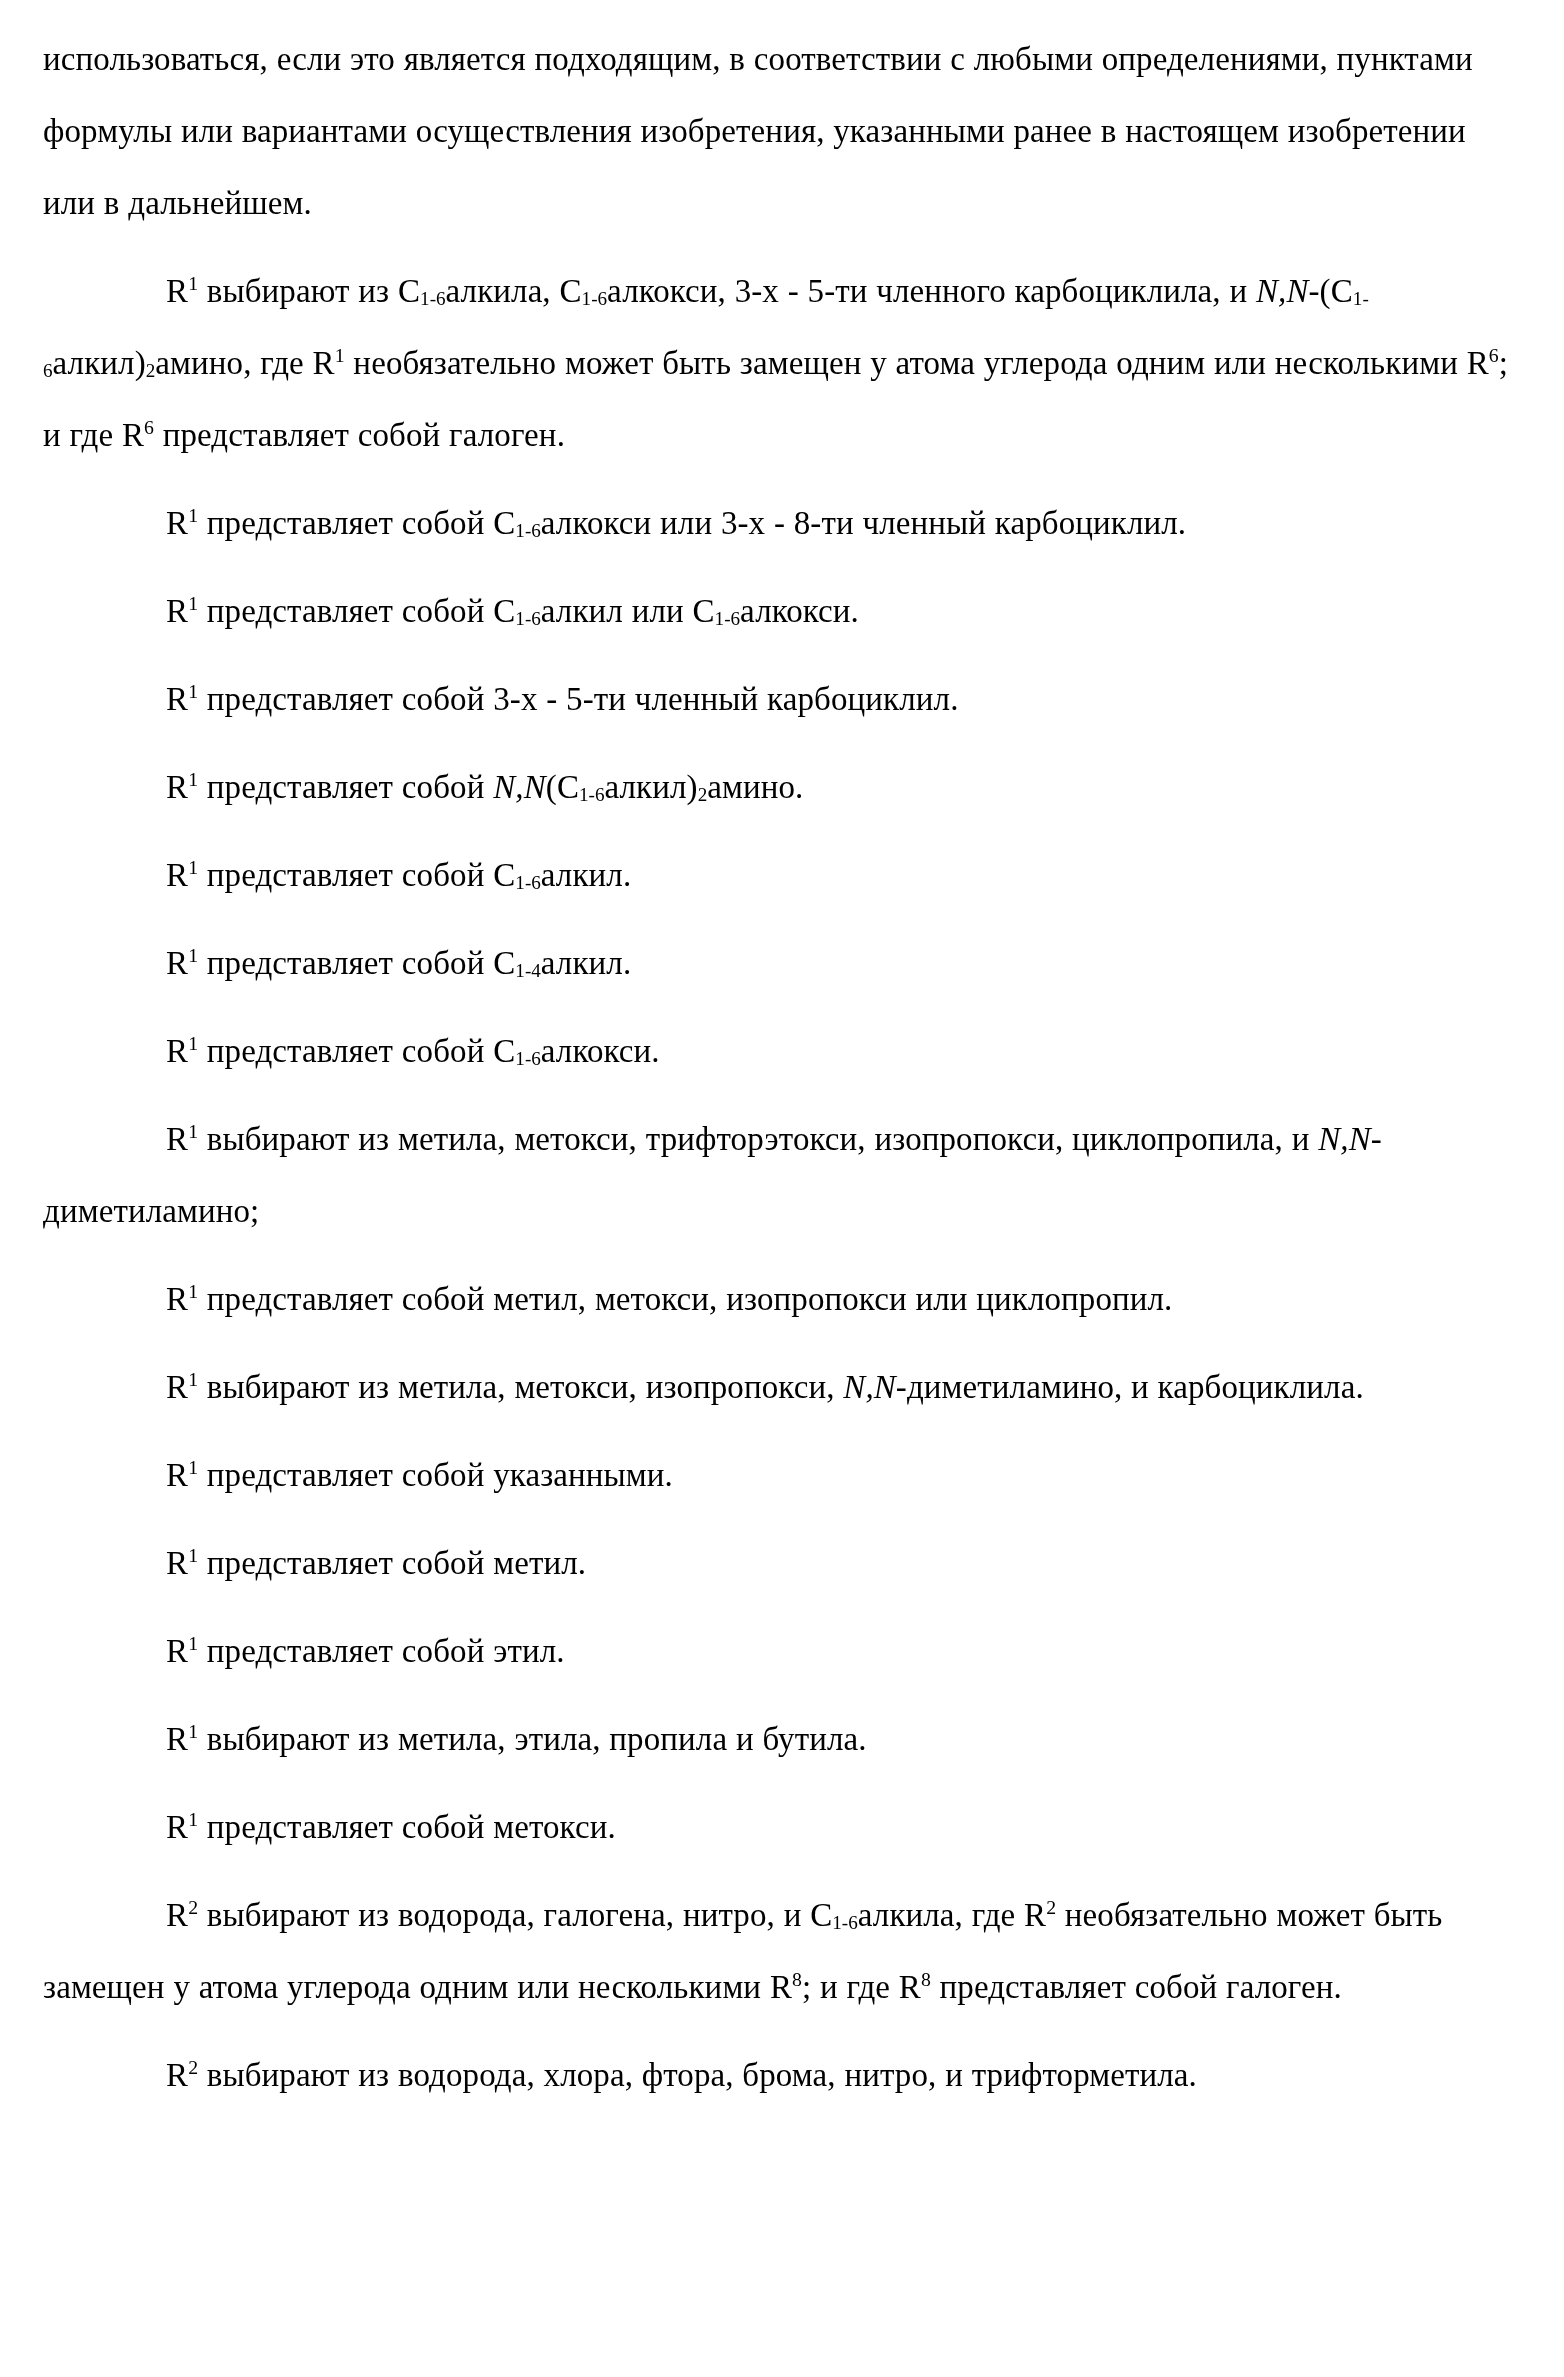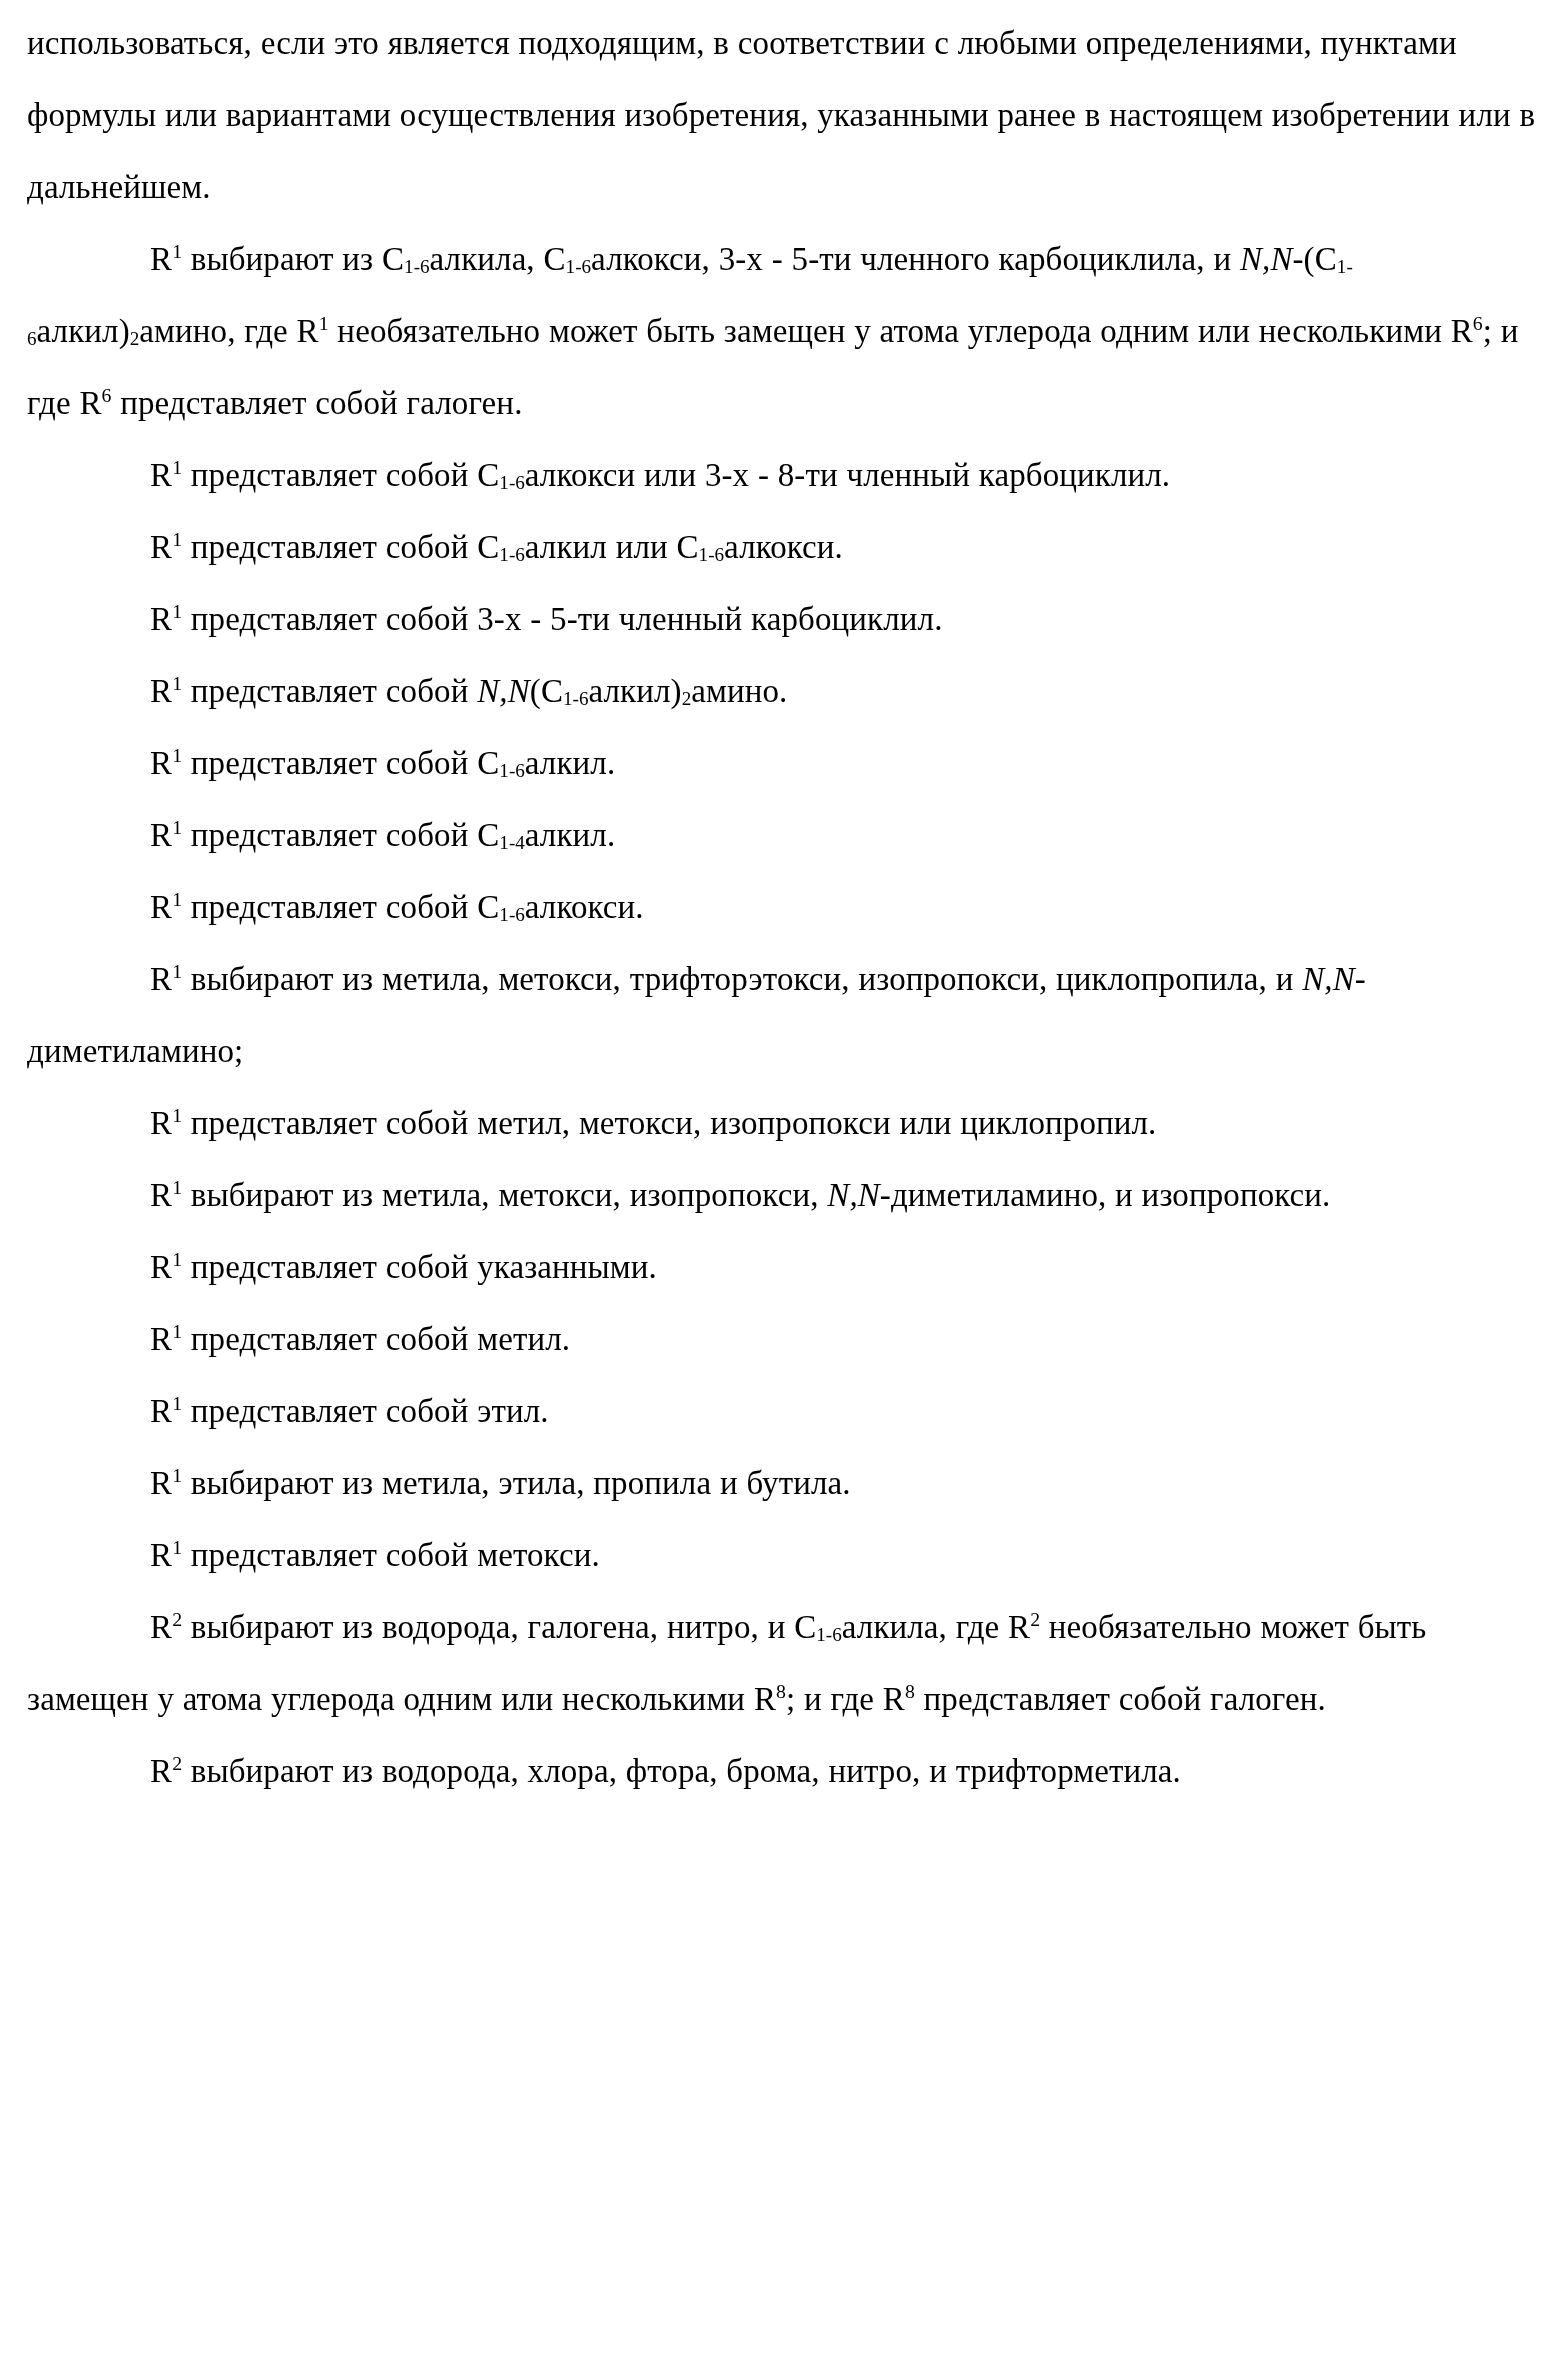--- a/index.html
+++ b/index.html
@@ -24,21 +24,21 @@
     overflow: hidden;
   }
   .body-text {
     font-size: 33px;
     line-height: 72px;
     text-align: left;
     letter-spacing: 0.1px;
     word-spacing: 0.4px;
   }
   p.para {
-    margin: 0;
+    margin: 16px;
     padding: 0;
     text-indent: 0;
   }
   p.para.indent {
     text-indent: 123px;
   }
   
   sup.sup {
     font-size: 0.60em;
     line-height: 0;
@@ -69,21 +69,21 @@
       <p class="para indent"><span>R</span><sup class="sup">1</sup><span> выбирают из C</span><sub class="sub">1-6</sub><span>алкила, C</span><sub class="sub">1-6</sub><span>алкокси, 3-х - 5-ти членного карбоциклила, и </span><i class="ital">N,N</i><span>-(C</span><sub class="sub">1-6</sub><span>алкил)</span><sub class="sub">2</sub><span>амино, где R</span><sup class="sup">1</sup><span> необязательно может быть замещен у атома углерода одним или несколькими R</span><sup class="sup">6</sup><span>; и где R</span><sup class="sup">6</sup><span> представляет собой галоген.</span></p>
       <p class="para indent"><span>R</span><sup class="sup">1</sup><span> представляет собой C</span><sub class="sub">1-6</sub><span>алкокси или 3-х - 8-ти членный карбоциклил.</span></p>
       <p class="para indent"><span>R</span><sup class="sup">1</sup><span> представляет собой C</span><sub class="sub">1-6</sub><span>алкил или C</span><sub class="sub">1-6</sub><span>алкокси.</span></p>
       <p class="para indent"><span>R</span><sup class="sup">1</sup><span> представляет собой 3-х - 5-ти членный карбоциклил.</span></p>
       <p class="para indent"><span>R</span><sup class="sup">1</sup><span> представляет собой </span><i class="ital">N,N</i><span>(C</span><sub class="sub">1-6</sub><span>алкил)</span><sub class="sub">2</sub><span>амино.</span></p>
       <p class="para indent"><span>R</span><sup class="sup">1</sup><span> представляет собой C</span><sub class="sub">1-6</sub><span>алкил.</span></p>
       <p class="para indent"><span>R</span><sup class="sup">1</sup><span> представляет собой C</span><sub class="sub">1-4</sub><span>алкил.</span></p>
       <p class="para indent"><span>R</span><sup class="sup">1</sup><span> представляет собой C</span><sub class="sub">1-6</sub><span>алкокси.</span></p>
       <p class="para indent"><span>R</span><sup class="sup">1</sup><span> выбирают из метила, метокси, трифторэтокси, изопропокси, циклопропила, и </span><i class="ital">N,N</i><span>-диметиламино;</span></p>
       <p class="para indent"><span>R</span><sup class="sup">1</sup><span> представляет собой метил, метокси, изопропокси или циклопропил.</span></p>
-      <p class="para indent"><span>R</span><sup class="sup">1</sup><span> выбирают из метила, метокси, изопропокси, </span><i class="ital">N,N</i><span>-диметиламино, и изопропокси.</span></p>
+      <p class="para indent"><span>R</span><sup class="sup">1</sup><span> выбирают из метила, метокси, изопропокси, </span><i class="ital">N,N</i><span>-диметиламино, и карбоциклила.</span></p>
       <p class="para indent"><span>R</span><sup class="sup">1</sup><span> представляет собой указанными.</span></p>
       <p class="para indent"><span>R</span><sup class="sup">1</sup><span> представляет собой метил.</span></p>
       <p class="para indent"><span>R</span><sup class="sup">1</sup><span> представляет собой этил.</span></p>
       <p class="para indent"><span>R</span><sup class="sup">1</sup><span> выбирают из метила, этила, пропила и бутила.</span></p>
       <p class="para indent"><span>R</span><sup class="sup">1</sup><span> представляет собой метокси.</span></p>
       <p class="para indent"><span>R</span><sup class="sup">2</sup><span> выбирают из водорода, галогена, нитро, и C</span><sub class="sub">1-6</sub><span>алкила, где R</span><sup class="sup">2</sup><span> необязательно может быть замещен у атома углерода одним или несколькими R</span><sup class="sup">8</sup><span>; и где R</span><sup class="sup">8</sup><span> представляет собой галоген.</span></p>
       <p class="para indent"><span>R</span><sup class="sup">2</sup><span> выбирают из водорода, хлора, фтора, брома, нитро, и трифторметила.</span></p>
     </div>
 </div>
 

